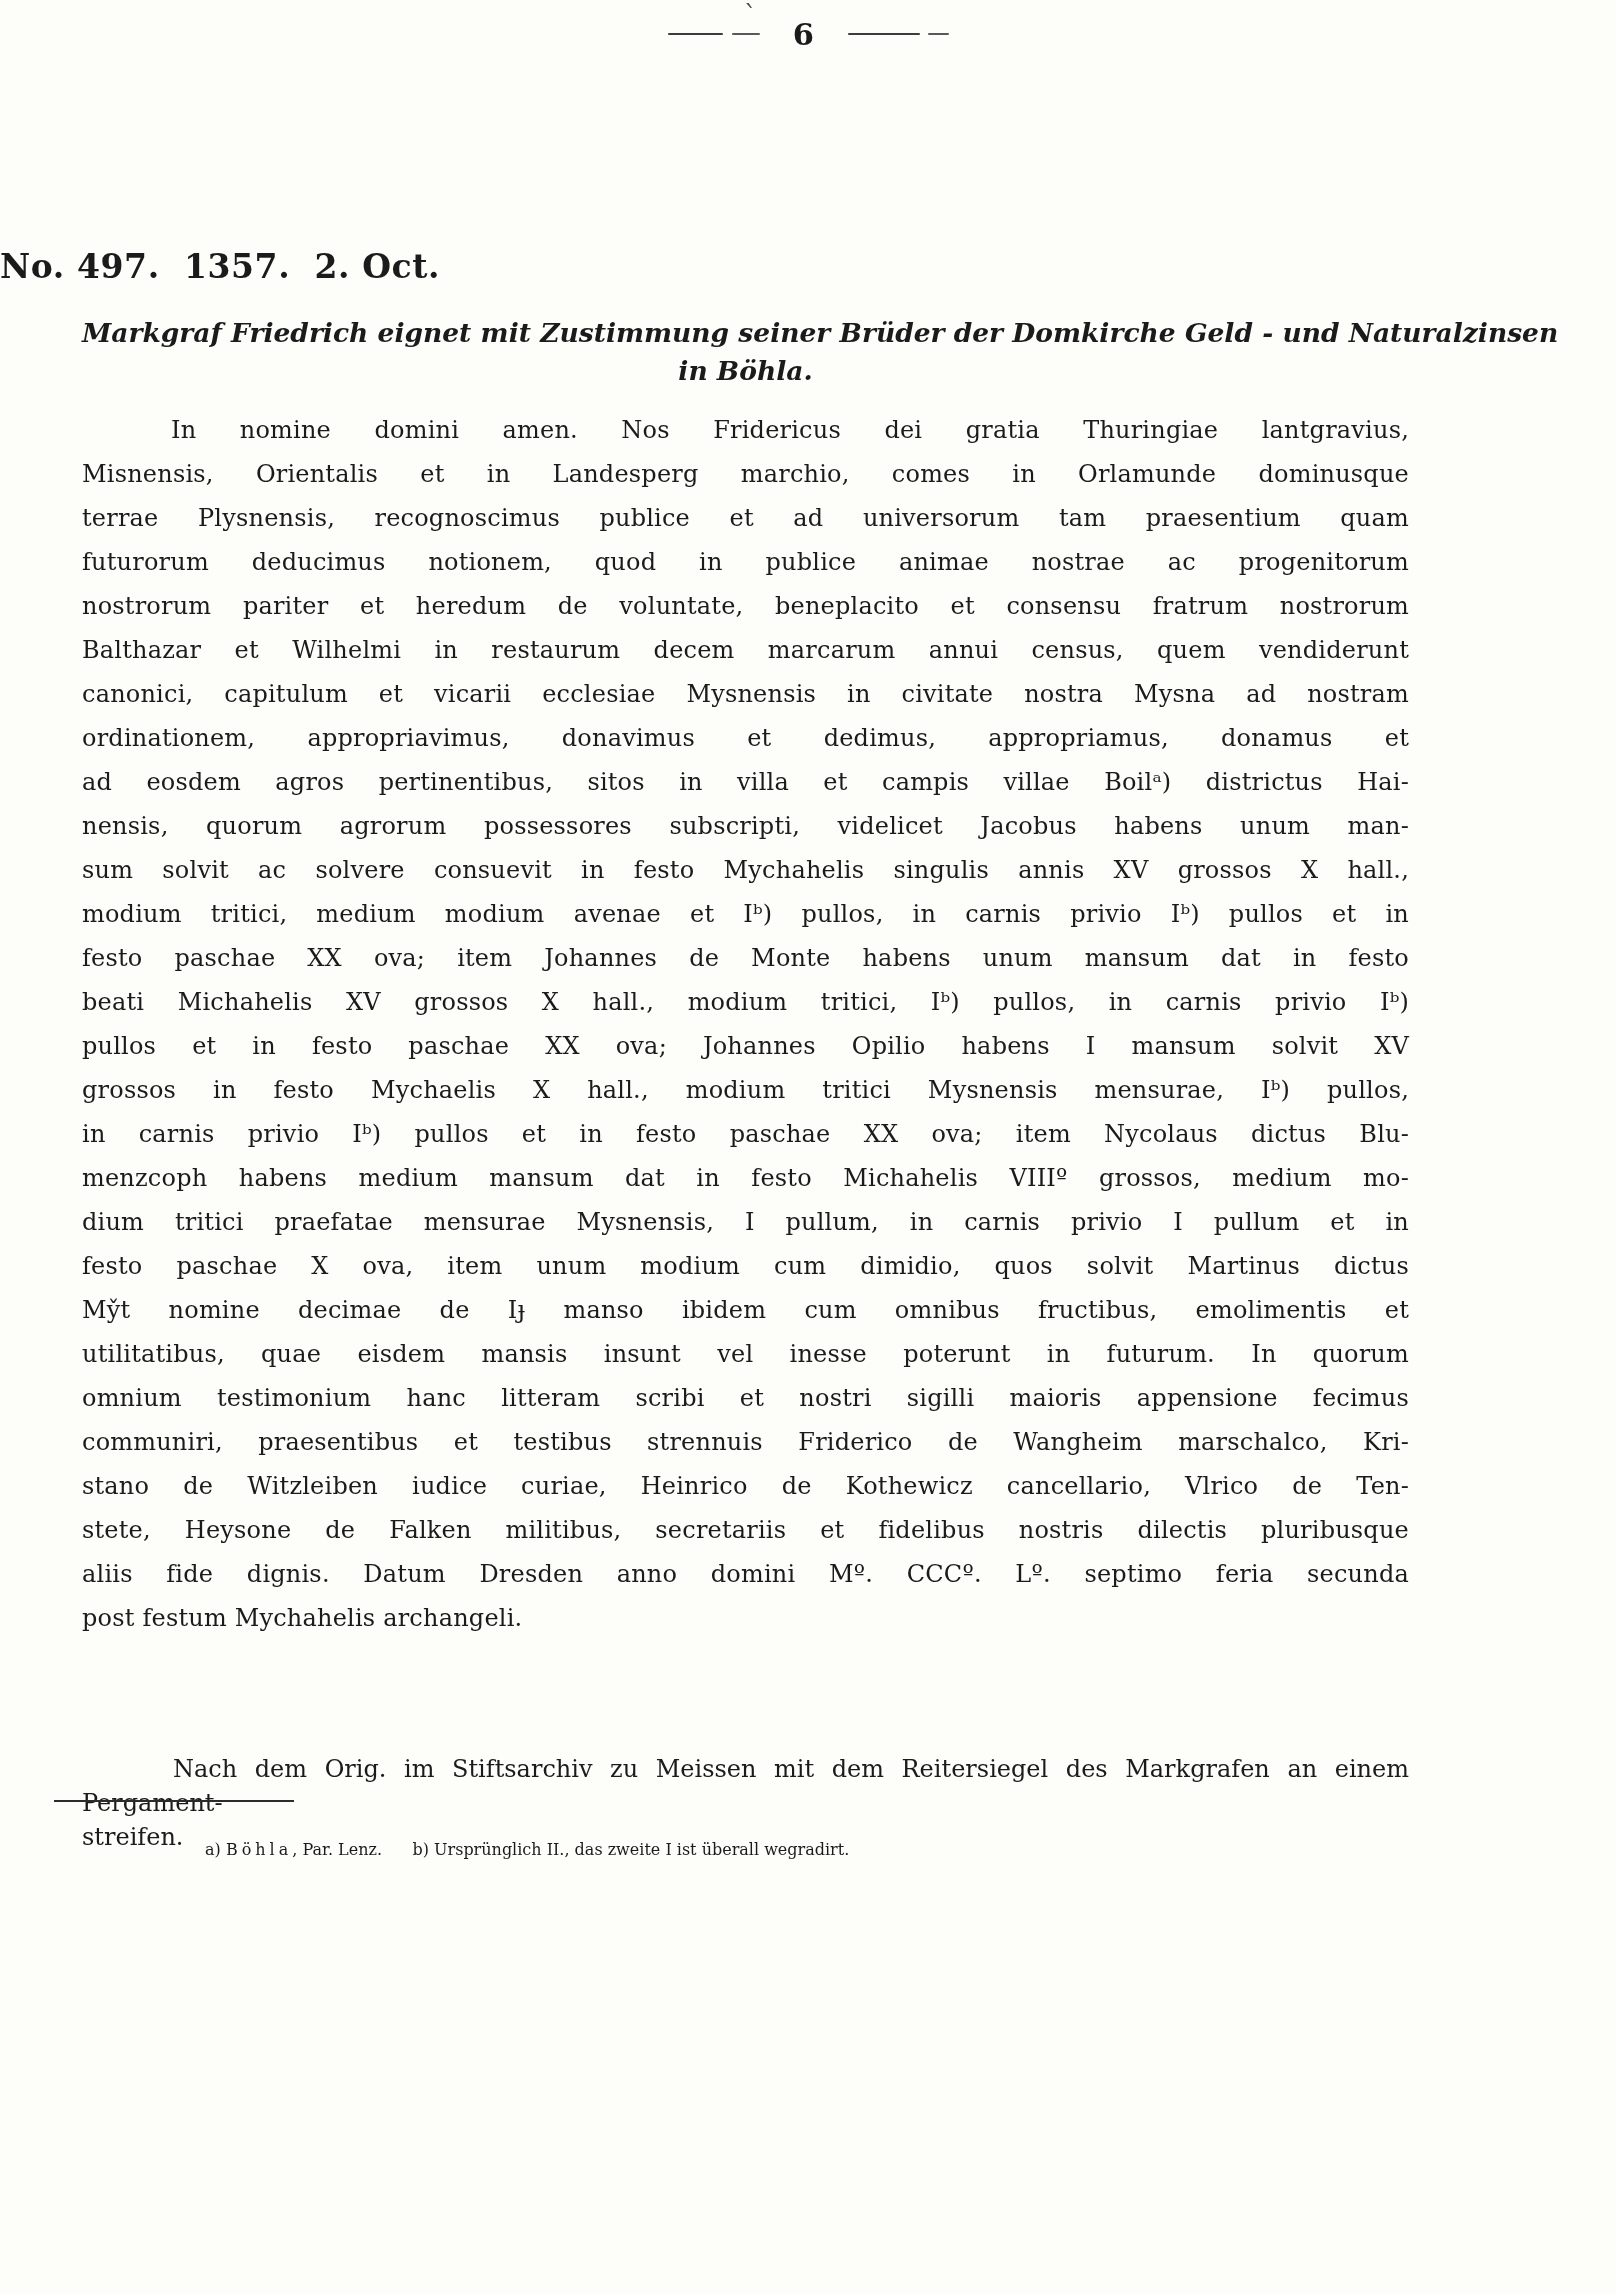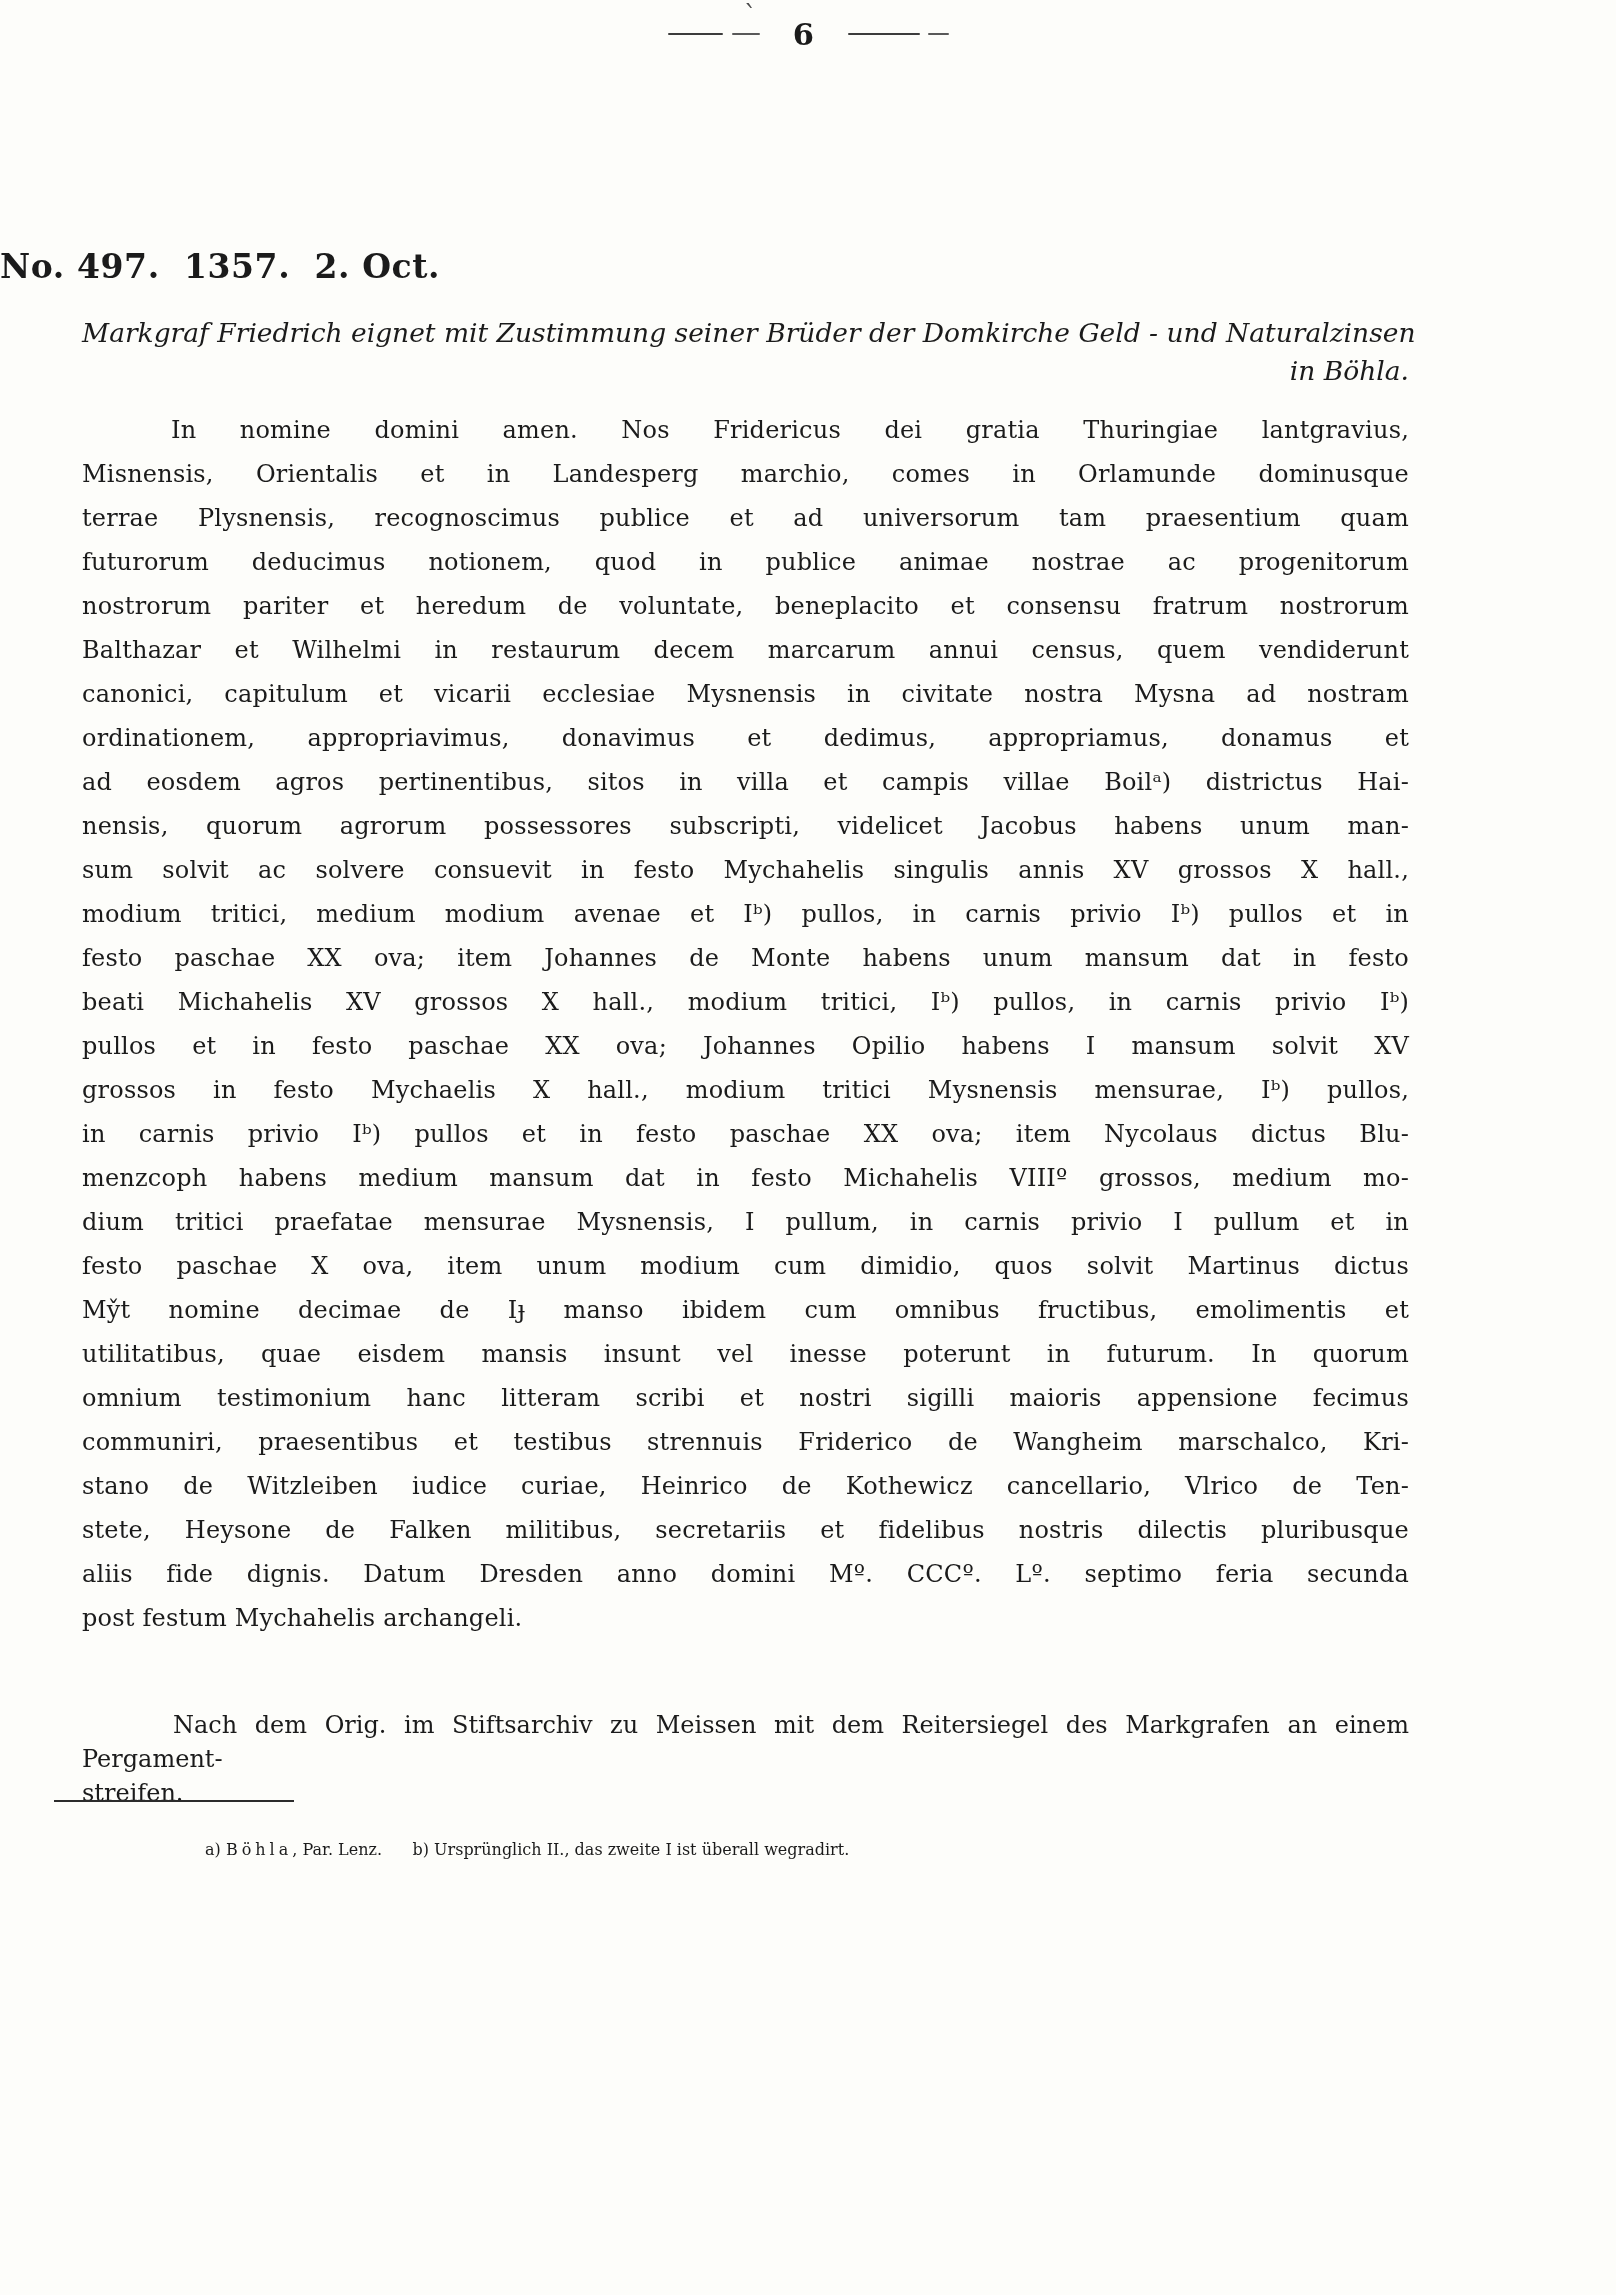--- a/index.html
+++ b/index.html
@@ -21,34 +21,34 @@
   .dash.r1 { width: 72px; margin-right: 8px; }
   .dash.r2 { width: 21.5px; opacity: .85; }
   .doc-title {
     position: absolute; top: 247px; left: 0; width: 100%; 
     font-size: 33px; font-weight: bold; white-space: pre; letter-spacing: 0.6px;
   }
   .summary {
     position: absolute; top: 314px; left: 82px; width: 1327px;
     font-style: italic; font-size: 26.5px; line-height: 38px;
   }
-  .summary-line { text-align: right; white-space: nowrap; }
+  .summary-line { text-align: center; white-space: nowrap; font-weight: bold; }
   .body-text {
     position: absolute; top: 408px; left: 82px; width: 1327px;
     font-size: 24px; line-height: 44px; letter-spacing: 0.2px;
   }
   .line { text-align: justify; text-align-last: justify; }
   .line.first { text-indent: 89px; }
   .line.last { text-align-last: left; }
   .note {
     position: absolute; top: 1708px; left: 82px; width: 1327px;
     font-size: 24px; line-height: 34px;
   }
   .note-line { text-align: justify; text-align-last: justify; }
-  .note-line.first { text-indent: 91px; }
+  .note-line.first { text-indent: 91px; margin-top: 44px; }
   .note-line.last { text-align-last: left; }
   .fn-rule { position: absolute; top: 1800px; left: 54px; width: 240px; height: 1.7px; background: #2c2c2c; }
   .footnotes { position: absolute; top: 1840px; left: 82px; width: 1327px; font-size: 16px; }
   .fn-line { padding-left: 123px; }
   .fn-term { letter-spacing: 4px; }
   .fn-gap { display: inline-block; width: 20.3px; }
 </style>
 </head>
 <body>
 

